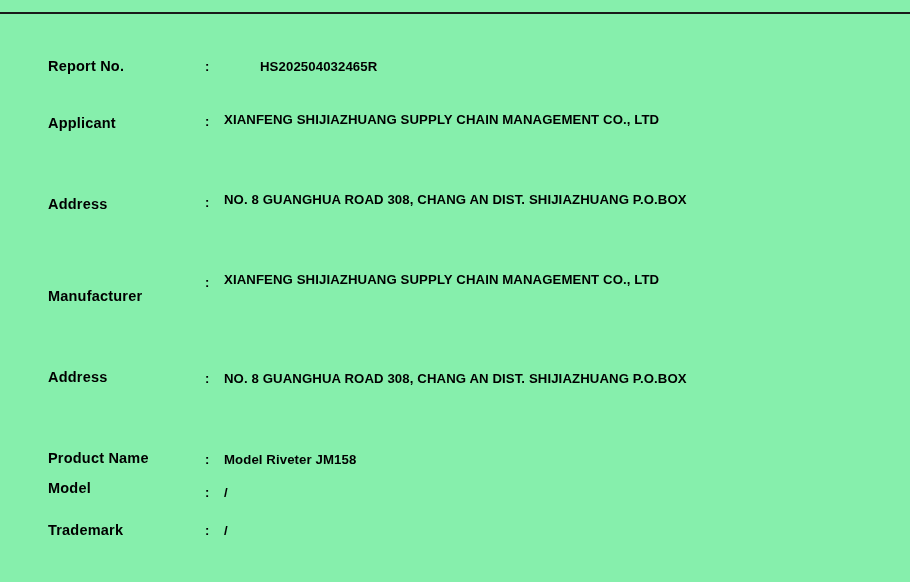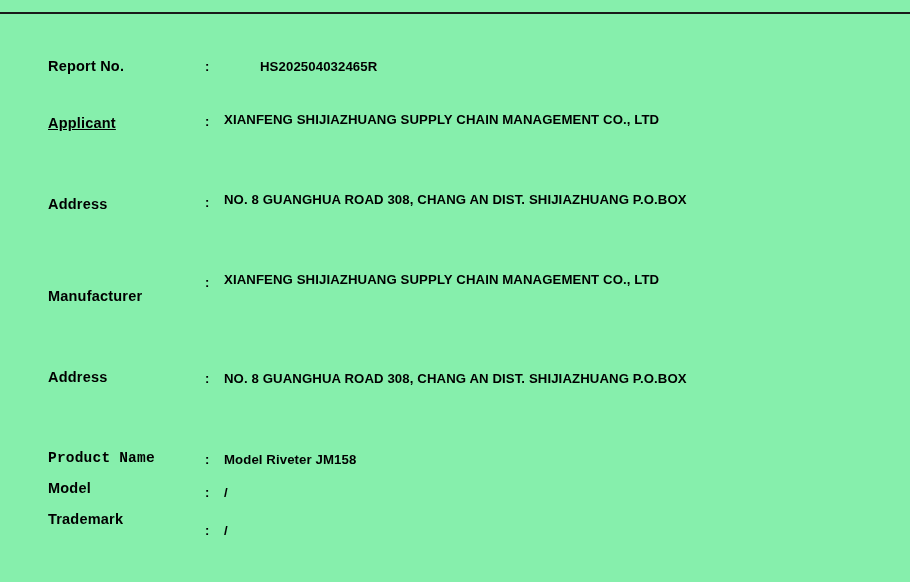--- a/index.html
+++ b/index.html
@@ -74,21 +74,21 @@
 
   <div class="fields">
 
     <div class="field-row">
       <span class="label" style="top:46px;">Report No.</span>
       <span class="colon" style="top:47px;">:</span>
       <span class="value" style="top:47px;margin-left:36px;">HS202504032465R</span>
     </div>
 
     <div class="field-row">
-      <span class="label" style="top:103px;text-decoration:underline;">Applicant</span>
+      <span class="label" style="top:103px;">Applicant</span>
       <span class="colon" style="top:102px;">:</span>
       <span class="value" style="top:100px;">XIANFENG SHIJIAZHUANG SUPPLY CHAIN MANAGEMENT CO., LTD</span>
     </div>
 
     <div class="field-row">
       <span class="label" style="top:184px;">Address</span>
       <span class="colon" style="top:183px;">:</span>
       <span class="value" style="top:180px;">NO. 8 GUANGHUA ROAD 308, CHANG AN DIST. SHIJIAZHUANG P.O.BOX</span>
     </div>
 
@@ -98,31 +98,31 @@
       <span class="value" style="top:260px;">XIANFENG SHIJIAZHUANG SUPPLY CHAIN MANAGEMENT CO., LTD</span>
     </div>
 
     <div class="field-row">
       <span class="label" style="top:357px;">Address</span>
       <span class="colon" style="top:359px;">:</span>
       <span class="value" style="top:359px;">NO. 8 GUANGHUA ROAD 308, CHANG AN DIST. SHIJIAZHUANG P.O.BOX</span>
     </div>
 
     <div class="field-row">
-      <span class="label" style="top:438px;font-family:Liberation Mono, monospace;">Product Name</span>
+      <span class="label" style="top:438px;">Product Name</span>
       <span class="colon" style="top:440px;">:</span>
       <span class="value" style="top:440px;">Model Riveter JM158</span>
     </div>
 
     <div class="field-row">
       <span class="label" style="top:468px;">Model</span>
       <span class="colon" style="top:473px;">:</span>
       <span class="value" style="top:473px;">/</span>
     </div>
 
     <div class="field-row">
-      <span class="label" style="top:499px;">Trademark</span>
+      <span class="label" style="top:510px;">Trademark</span>
       <span class="colon" style="top:511px;">:</span>
       <span class="value" style="top:511px;">/</span>
     </div>
 
   </div>
 </div>
 
 </body></html>

